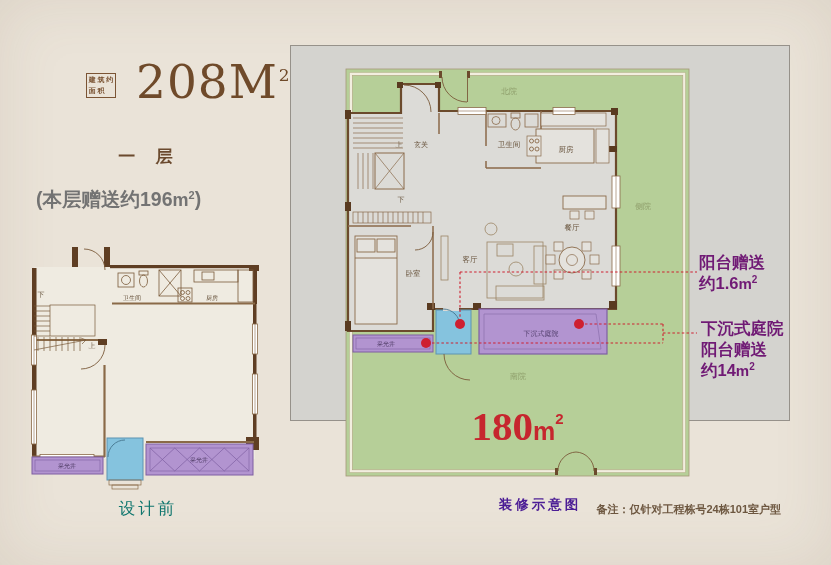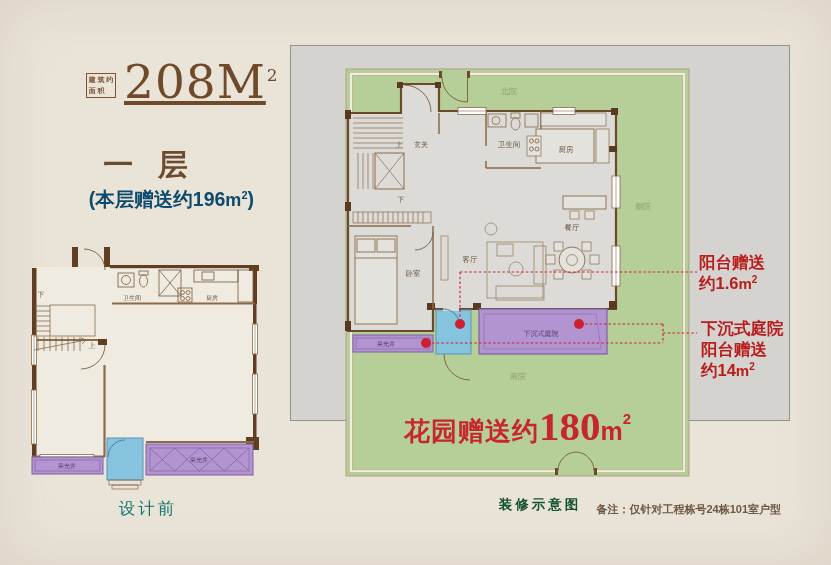--- a/index.html
+++ b/index.html
@@ -12,55 +12,55 @@
   .abs{position:absolute;}
   
   .title-row{left:86px;top:60px;display:flex;align-items:flex-start;}
   .area-box{
     margin-top:13px;width:30px;height:25px;border:1.2px solid #7b5434;
     display:grid;grid-template-columns:repeat(3,1fr);align-items:center;justify-items:center;
     font-size:7px;line-height:8px;color:#7b5434;font-weight:700;box-sizing:border-box;padding:1px;
   }
   .area-num{
     font-family:"DejaVu Serif","Liberation Serif",serif;
-    font-size:47px;line-height:0.95;color:#6f4a2a;margin-left:8px;letter-spacing:1px;text-decoration:underline;
+    font-size:47px;line-height:0.95;color:#6f4a2a;margin-left:20px;letter-spacing:1px;
   }
   .area-sup{
     font-family:"DejaVu Serif","Liberation Serif",serif;
     font-size:17px;color:#6f4a2a;align-self:flex-start;margin-top:5px;margin-left:1px;
   }
   .floor-label{left:63px;top:145px;width:165px;text-align:center;
-    font-size:30px;font-weight:700;color:#6b4a2e;word-spacing:16px;}
-  .bonus{left:36px;top:186px;width:218px;text-align:right;color:#0c4a6e;font-weight:600;font-size:19.5px;white-space:nowrap;}
+    font-size:17px;font-weight:700;color:#6b4a2e;word-spacing:16px;}
+  .bonus{left:36px;top:186px;width:218px;text-align:left;color:#737373;font-weight:600;font-size:19.5px;white-space:nowrap;}
   .bonus .u{font-size:18px;}
   .bonus .sup{font-size:11px;display:inline-block;transform:translateY(-7px);}
   .plan-left{left:28px;top:244px;}
   .caption-left{left:28px;top:498px;width:240px;text-align:center;
     font-size:16.5px;color:#0f766e;letter-spacing:3px;}
   
   .panel{
     left:290px;top:45px;width:500px;height:376px;
     background:#d4d3cf;border:1px solid #96918a;box-sizing:border-box;
   }
   .panel svg{position:absolute;left:0;top:0;}
   .banner{
     left:55px;top:356px;width:343px;display:flex;justify-content:center;align-items:baseline;
     color:#c6262e;font-weight:800;white-space:nowrap;
   }
   .banner .b-label{font-size:26px;letter-spacing:1px;}
   .banner .b-value{font-size:41px;letter-spacing:0;font-family:Liberation Serif, serif;}
   .banner .b-unit{font-size:25px;font-weight:700;}
   .banner .b-sup{font-size:15px;display:inline-block;transform:translateY(-16px);}
-  .ann{color:#b91c1c;font-weight:700;font-size:16.5px;line-height:21px;white-space:nowrap;}
+  .ann{color:#701a75;font-weight:700;font-size:16.5px;line-height:21px;white-space:nowrap;}
   .ann .u{font-size:15px;}
   .ann .sup{font-size:10px;display:inline-block;transform:translateY(-6px);}
   .ann-balcony{left:408px;top:206px;}
   .ann-lightwell{left:410px;top:272px;}
   .caption-right{left:0;top:450px;width:100%;text-align:center;
-    font-size:13.5px;font-weight:600;color:#14532d;letter-spacing:3px;}
+    font-size:13.5px;font-weight:600;color:#4c1d95;letter-spacing:3px;}
   .panel-note{right:8px;top:456px;font-size:11px;font-weight:600;color:#6d5740;}
   
   svg text{font-family:"Liberation Sans",sans-serif;fill:#6b5740;}
   svg .rl{font-size:7.5px;}
   svg .sm{font-size:6px;fill:#4f3c66;}
   svg .yd{font-size:8px;fill:#90a06d;}
   svg .lbl7{font-size:7px;}
 </style>
 </head>
 <body>
@@ -337,21 +337,20 @@
         <path d="M372,287 H406"></path>
     </g>
     <g fill="#ce2030">
       <circle cx="169" cy="278" r="5"></circle>
         <circle cx="135" cy="297" r="5"></circle>
         <circle cx="288" cy="278" r="5"></circle>
     </g>
   </svg>
 
   <div class="abs banner">
-    <span class="b-label">花园赠送约</span>
       <span class="b-value">180</span>
       <span class="b-unit">m</span>
       <span class="b-sup">2</span>
   </div>
 
   <div class="abs ann ann-balcony">
     <div>阳台赠送</div>
     <div><span>约1.6</span><span class="u">m</span><span class="sup">2</span></div>
   </div>
 

